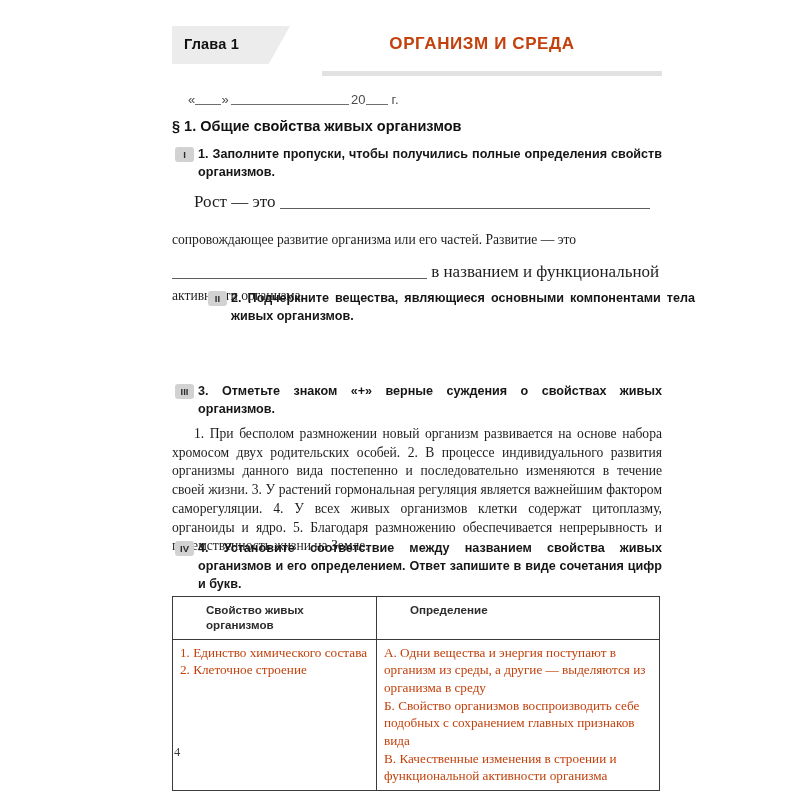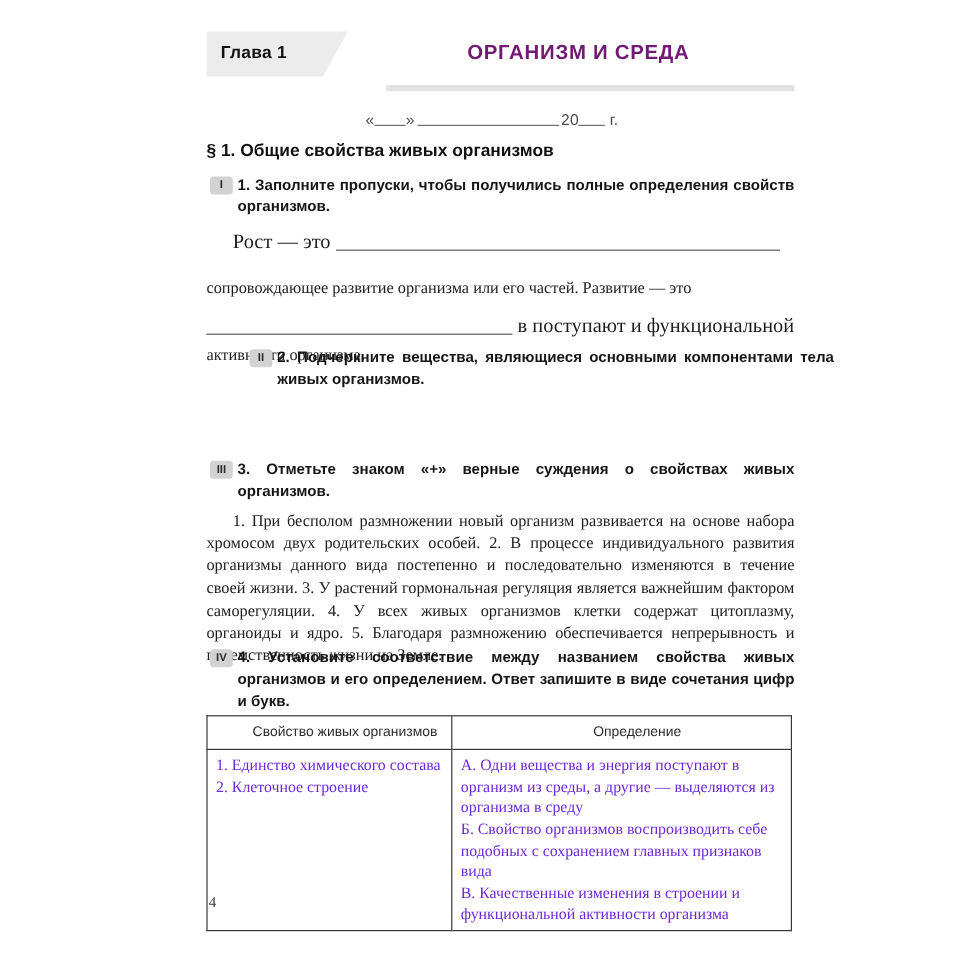--- a/index.html
+++ b/index.html
@@ -54,38 +54,38 @@
   }
   .header-title {
     position: absolute;
     left: 130px;
     top: 8px;
     width: 360px;
     text-align: center;
     font-size: 17px;
     font-weight: bold;
     letter-spacing: 0.6px;
-    color: #701a75;
+    color: #c2410c;
   }
   .header-rule {
     position: absolute;
     left: 150px;
     top: 45px;
     width: 340px;
     height: 5px;
     background: #e2e2e2;
   }
 
   
   .date-line {
     position: absolute;
-    left: 165px;
+    left: 188px;
     top: 92px;
     width: 490px;
-    text-align: center;
+    text-align: left;
     font-size: 13px;
     color: #4a4a4a;
     font-family: "Liberation Sans", sans-serif;
     letter-spacing: 0.2px;
   }
   .date-line .blank-s { display:inline-block; border-bottom:1px solid #6e6e6e; width:26px; height:11px; vertical-align:-1px; }
   .date-line .blank-m { display:inline-block; border-bottom:1px solid #6e6e6e; width:118px; height:11px; vertical-align:-1px; margin:0 2px; }
   .date-line .blank-xs { display:inline-block; border-bottom:1px solid #6e6e6e; width:22px; height:11px; vertical-align:-1px; }
 
   
@@ -165,33 +165,33 @@
     table-layout: fixed;
   }
   .match-table td, .match-table th {
     border: 1px solid #3a3a3a;
     vertical-align: top;
     padding: 4px 7px 5px 7px;
   }
   .match-table th {
     font-family: "Liberation Sans", sans-serif;
     font-size: 11.6px;
-    font-weight: normal;
+    font-weight: bold;
     color: #2c2c2c;
-    text-align: center;
+    text-align: left;
     line-height: 1.28;
     padding-top: 6px;
     padding-bottom: 6px;
     padding-left: 33px;
   }
   .match-table td {
     font-family: "Liberation Serif", serif;
     font-size: 13.2px;
     line-height: 1.34;
-    color: #6d28d9;
+    color: #c2410c;
   }
   .col-left { width: 163px; }
 
   .page-number {
     position: absolute;
     left: 174px;
     top: 745px;
     font-family: "Liberation Serif", serif;
     font-size: 12.5px;
     color: #3a3a3a;
@@ -220,21 +220,21 @@
       <span class="badge">I</span><span class="task-num">1.</span>&nbsp;<span>Заполните пропуски, чтобы получились полные определения свойств организмов.</span>
     </div>
     <div style="height:10px"></div>
     <div class="fill-row" style="padding-left:22px;">
       <span>Рост — это</span>
       <span class="rule-line" style="width:370px;"></span>
     </div>
     <div class="serif-body" style="margin-top:19px;">сопровождающее развитие организма или его частей. Развитие — это</div>
     <div class="fill-row" style="margin-top:12px;">
       <span class="rule-line" style="width:255px;"></span>
-      <span>в поступают и функциональной</span>
+      <span>в названием и функциональной</span>
     </div>
     <div class="serif-body" style="margin-top:5px;">активности организма.</div>
   </div>
 
   <div class="task" style="top:290px;margin-left:33px;">
     <div class="task-head">
       <span class="badge">II</span><span class="task-num">2.</span>&nbsp;<span>Подчеркните вещества, являющиеся основными компонентами тела живых организмов.</span>
     </div>
   </div>
 

